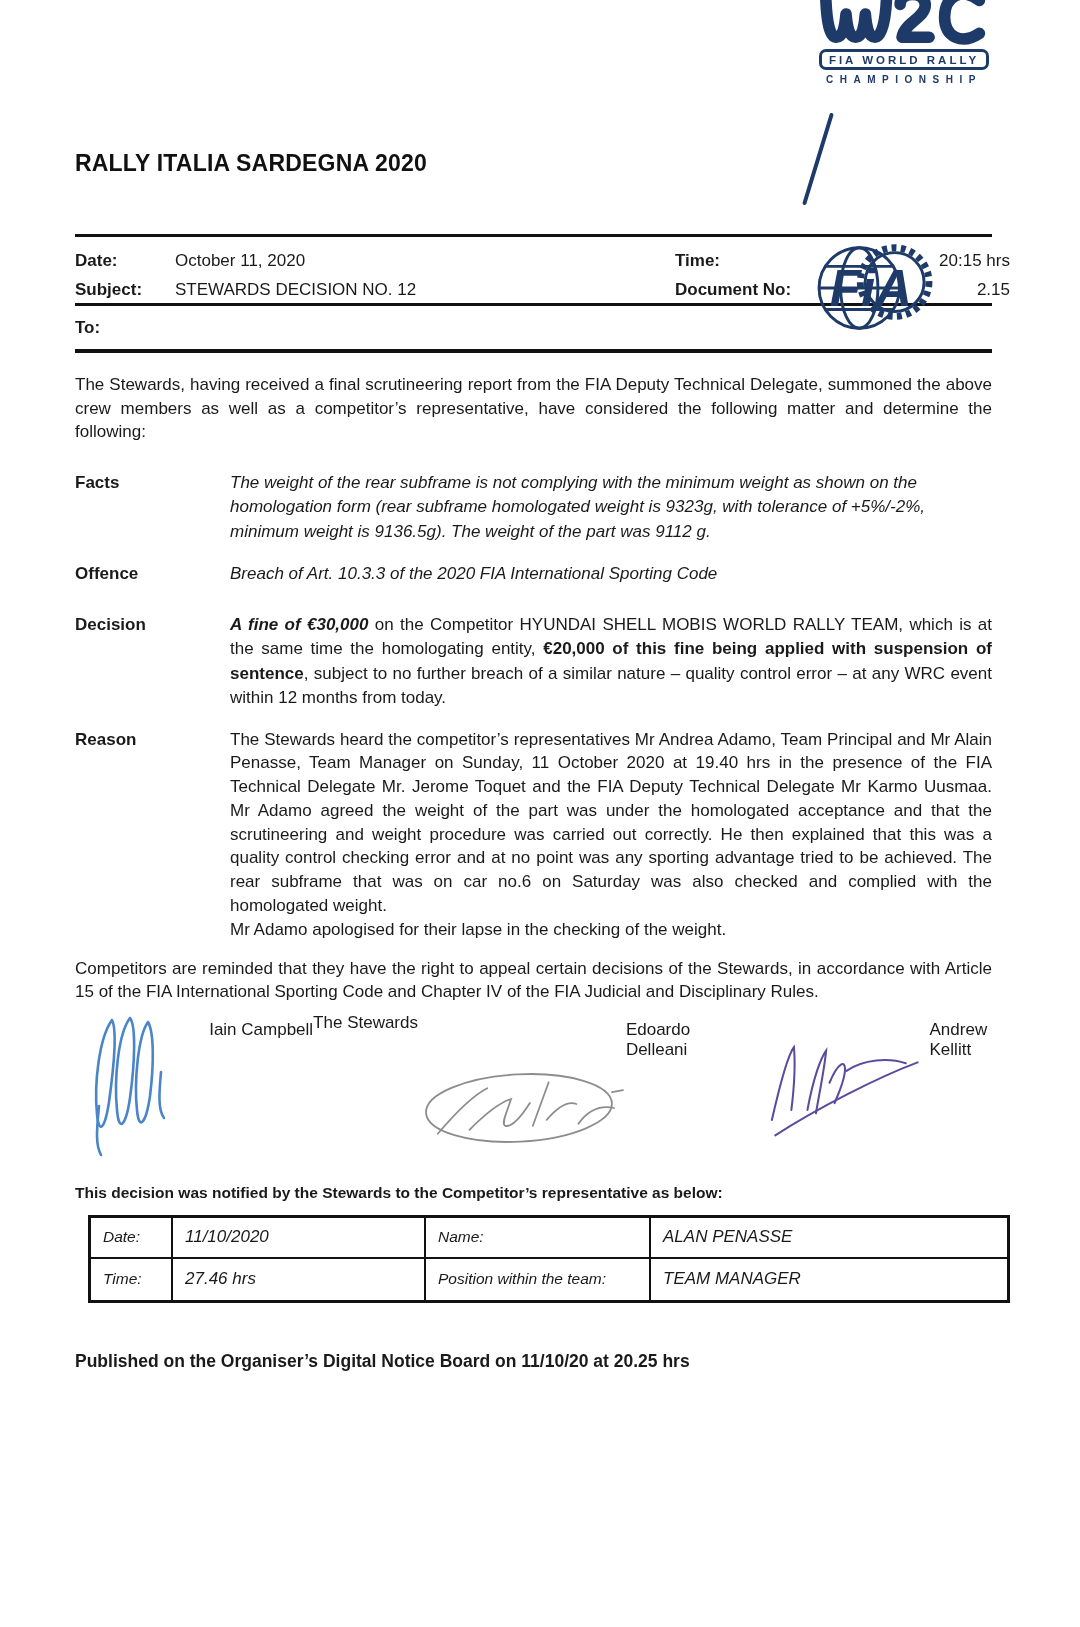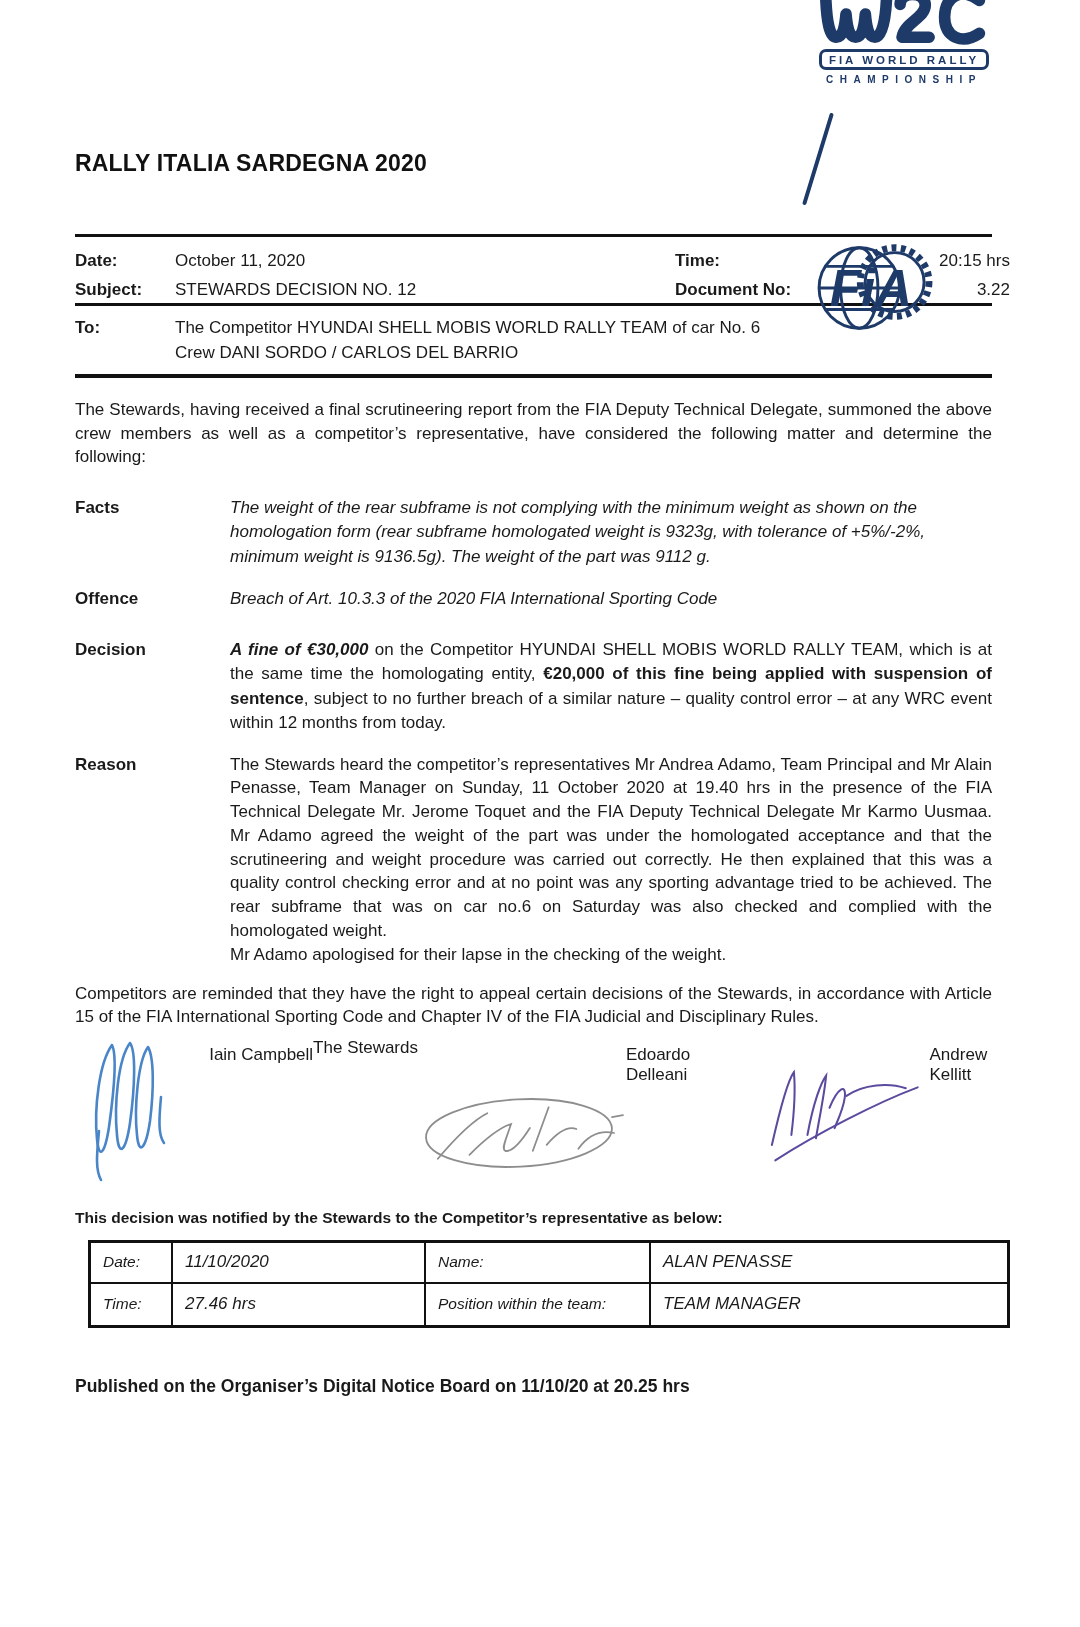--- a/index.html
+++ b/index.html
@@ -134,31 +134,27 @@
 
     <div class="meta">
       <div class="bold">Date:</div>
       <div>October 11, 2020</div>
       <div class="bold">Time:</div>
       <div class="right">20:15 hrs</div>
 
       <div class="bold">Subject:</div>
       <div>STEWARDS DECISION NO. 12</div>
       <div class="bold">Document No:</div>
-      <div class="right">3.22</div>
+      <div class="right">2.15</div>
     </div>
 
     <hr class="rule rule-2">
 
     <div class="to-block">
       <div class="to-label">To:</div>
-      <div>
-        <div>The Competitor HYUNDAI SHELL MOBIS WORLD RALLY TEAM of car No. 6</div>
-        <div>Crew DANI SORDO / CARLOS DEL BARRIO</div>
-      </div>
     </div>
 
     <hr class="rule rule-3">
 
     <p class="para intro">The Stewards, having received a final scrutineering report from the FIA Deputy Technical Delegate, summoned the above crew members as well as a competitor’s representative, have considered the following matter and determine the following:</p>
 
     <div class="section sec-facts">
       <div class="sec-label">Facts</div>
       <div class="sec-body">The weight of the rear subframe is not complying with the minimum weight as shown on the homologation form (rear subframe homologated weight is 9323g, with tolerance of +5%/-2%, minimum weight is 9136.5g). The weight of the part was 9112 g.</div>
     </div>

